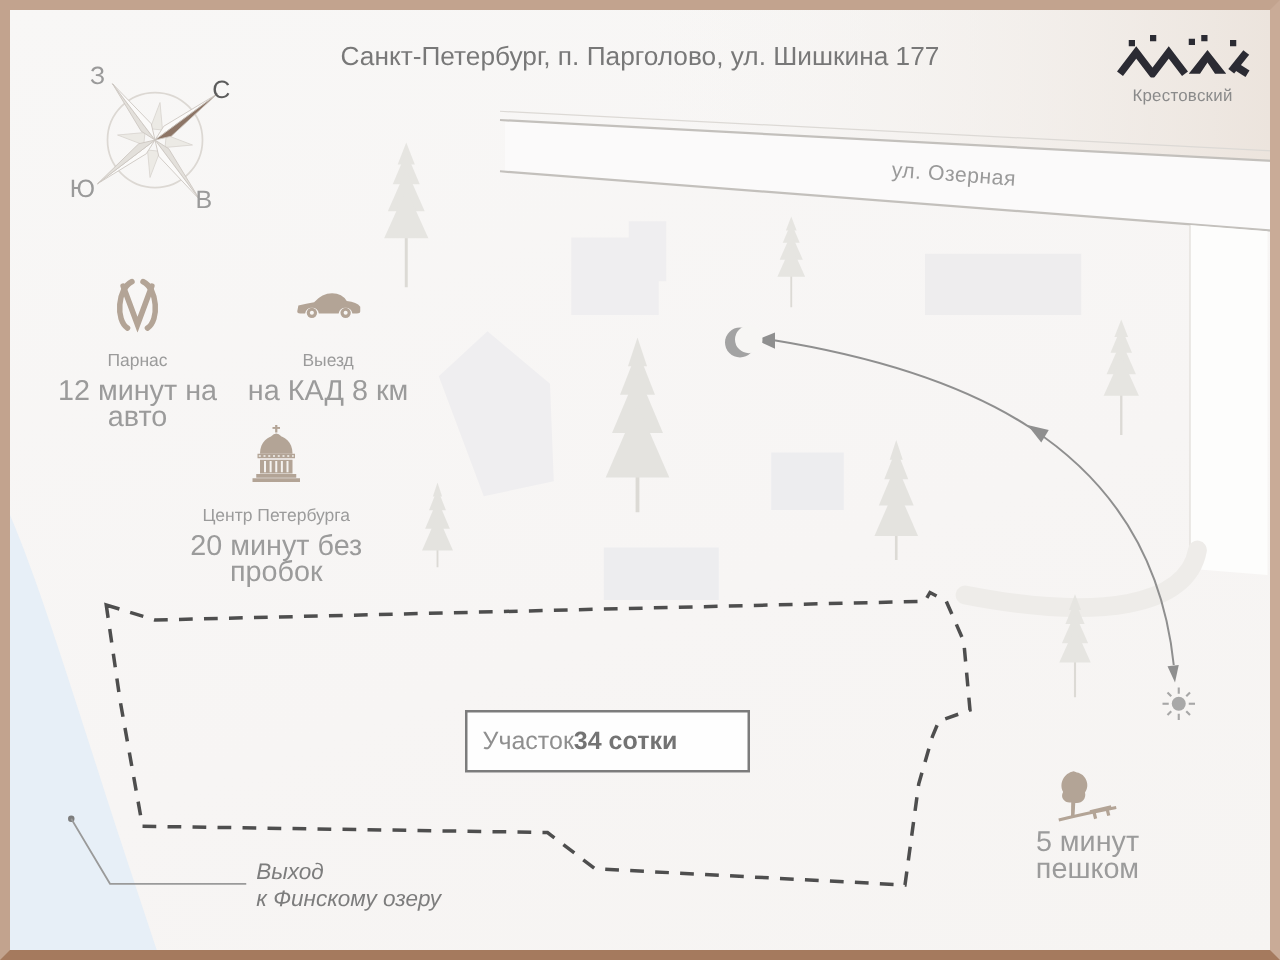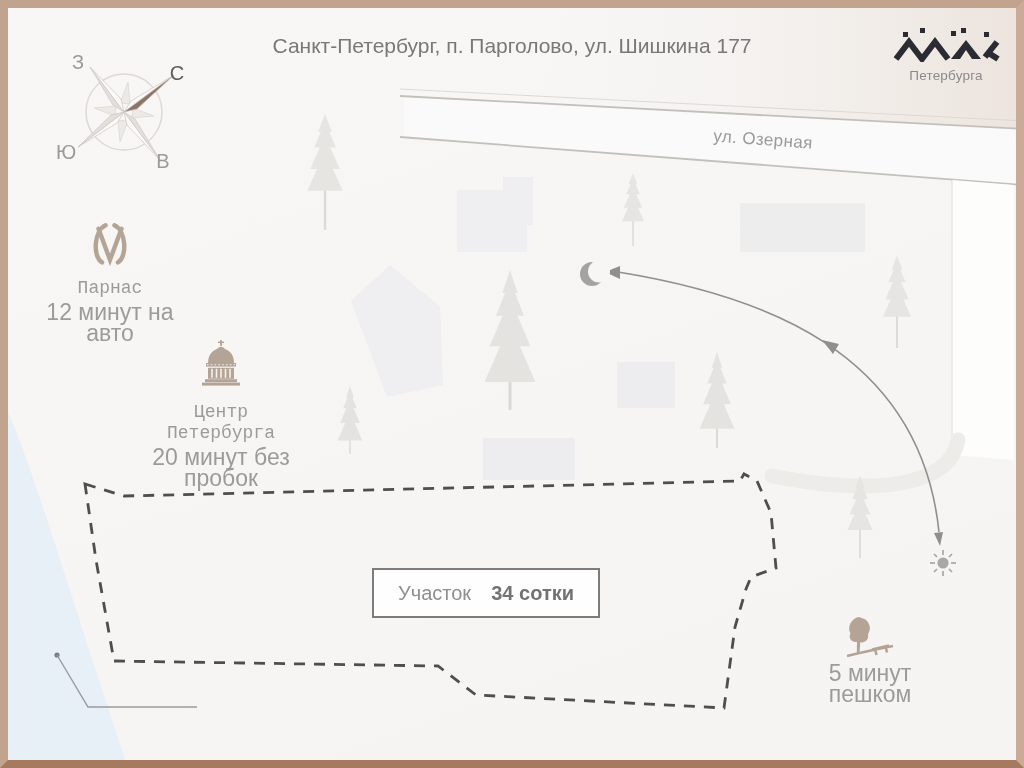--- a/index.html
+++ b/index.html
@@ -17,26 +17,26 @@
   #logo-name{margin-top:2px;font-size:13.5px;color:#8a8a8a;letter-spacing:.2px;}
   
   .compass-letter{position:absolute;transform:translate(-50%,-50%);font-size:20px;color:#9a9a9a;z-index:6;}
   .compass-letter.north{color:#5c5c5c;}
   
   #road-label{left:688px;top:130px;width:150px;text-align:center;color:#9a9a9a;font-size:17px;
               letter-spacing:.4px;transform:rotate(4.2deg);z-index:5;}
   
   .poi{position:absolute;text-align:center;z-index:8;}
   .poi-iconbox{height:46px;display:flex;align-items:center;justify-content:center;}
-  .poi-title{font-size:18px;color:#9b9b9b;margin-top:12px;line-height:21px;font-family:Liberation Mono, monospace;}
+  .poi-title{font-size:14px;color:#9b9b9b;margin-top:12px;line-height:21px;}
   .poi-sub{font-size:23px;color:#9b9b9b;margin-top:3px;line-height:21px;}
   
   #plot-box{left:372px;top:568px;width:228px;height:50px;background:#fefefe;border:2px solid #7c7c7c;
-            box-sizing:border-box;display:flex;align-items:center;justify-content:space-between;
-            padding:0 24px;z-index:9;}
+            box-sizing:border-box;display:flex;align-items:center;justify-content:flex-start;
+            padding:0 12px;z-index:9;}
   #plot-box .plot-label{font-size:20px;color:#8f8f8f;}
   #plot-box .plot-area{font-size:20px;color:#737373;font-weight:bold;}
   
   #lake-text{left:205px;top:686px;font-style:italic;color:#7d7d7d;font-size:18px;line-height:22px;z-index:8;}
 </style>
 </head>
 <body>
 
 <div id="page">
 
@@ -171,39 +171,52 @@
         <rect x="70" y="0" width="5" height="5"></rect>
         <rect x="93" y="4" width="5" height="5"></rect>
         <polygon points="60,31 75,12 90,31 81,31 75,22 69,31"></polygon>
       </g>
       <g stroke="#2b2b33" stroke-width="6" fill="none">
         <polyline points="5,31 18,14 31,31 44,14 57,31" stroke-linejoin="miter"></polyline>
         <line x1="94" y1="29" x2="106" y2="14"></line>
         <line x1="96" y1="24" x2="107" y2="31"></line>
       </g>
     </svg>
-    <div id="logo-name">Петербурга</div>
+    <div id="logo-name">Крестовский</div>
   </div>
 
   <div id="road-label" class="abs">ул. Озерная</div>
 
   <div class="poi" style="left:30px;top:220px;width:160px;">
     <div class="poi-iconbox">
       <svg width="46" height="46" viewBox="0 0 52 52">
         <g stroke="#b3a496" stroke-width="5" fill="none" stroke-linecap="round">
           <path d="M21,6 C8,12 6,41 17,48"></path>
           <path d="M31,6 C44,12 46,41 35,48"></path>
           <path d="M13,10 L26,45 L39,10"></path>
         </g>
       </svg>
     </div>
     <div class="poi-title">Парнас</div>
     <div class="poi-sub">12 минут на авто</div>
   </div>
 
+  <div class="poi" style="left:190px;top:220px;width:145px;">
+    <div class="poi-iconbox">
+      <svg width="54" height="27" viewBox="0 0 60 30">
+        <path d="M2,21 L3,16 Q10,14 17,13 Q24,5 33,5 Q42,5 46,12 Q55,13 58,17 L58,21 Q58,23 55,23 L51,23 A6.2,6.2 0 0 0 38.8,23 L21.2,23 A6.2,6.2 0 0 0 9,23 L4.5,23 Q2,23 2,21 Z" fill="#b3a496"></path>
+        <circle cx="15" cy="22.5" r="4.6" fill="#b3a496"></circle>
+        <circle cx="45" cy="22.5" r="4.6" fill="#b3a496"></circle>
+        <circle cx="15" cy="22.5" r="1.8" fill="#f7f6f4"></circle>
+        <circle cx="45" cy="22.5" r="1.8" fill="#f7f6f4"></circle>
+      </svg>
+    </div>
+    <div class="poi-title">Выезд</div>
+    <div class="poi-sub">на КАД 8 км</div>
+  </div>
 
   <div class="poi" style="left:100px;top:340px;width:170px;margin-left:36px;">
     <div class="poi-iconbox">
       <svg width="48" height="46" viewBox="0 0 48 46">
         <g fill="#b3a496">
           <rect x="23.1" y="0" width="1.8" height="6"></rect>
           <rect x="21" y="1.6" width="6" height="1.5"></rect>
           <path d="M20,9 Q24,4.5 28,9 L28,12 L20,12 Z"></path>
           <path d="M11,23 C11,13 17.5,8.5 24,8.5 C30.5,8.5 37,13 37,23 Z"></path>
           <rect x="9" y="23" width="30" height="3.6"></rect>
@@ -241,15 +254,19 @@
           <path d="M2,41 C14,38 30,34.5 48,31"></path>
           <line x1="27" y1="34.5" x2="44" y2="30.5"></line>
           <line x1="30" y1="34" x2="31.5" y2="40"></line>
           <line x1="40.5" y1="31.5" x2="42" y2="37.5"></line>
         </g>
       </svg>
     </div>
     <div class="poi-sub">5 минут пешком</div>
   </div>
 
+  <div id="lake-text" class="abs">
+    <div>Выход</div>
+    <div>к Финскому озеру</div>
+  </div>
 
   <div id="frame"></div>
 </div>
 
 </body></html>

